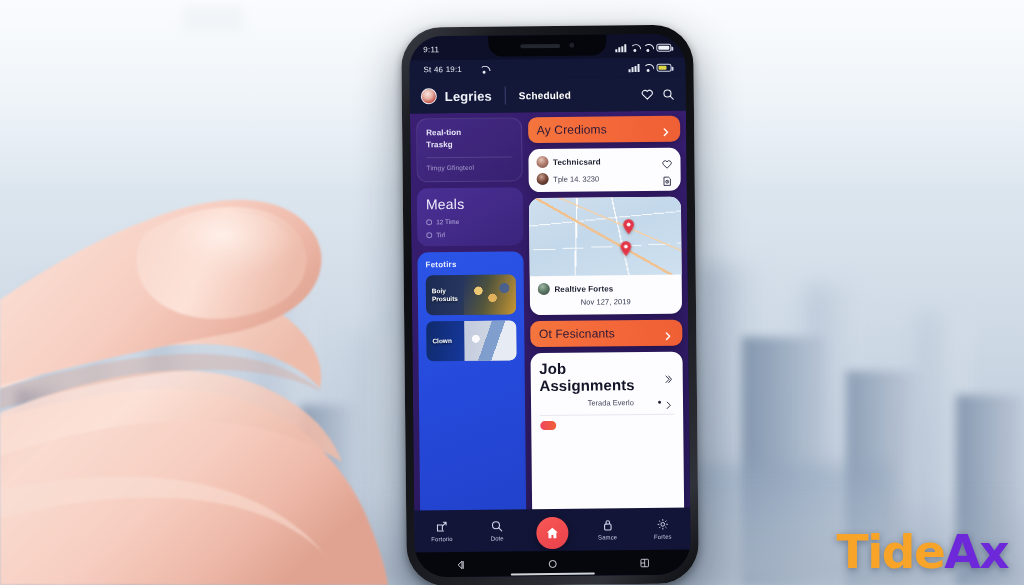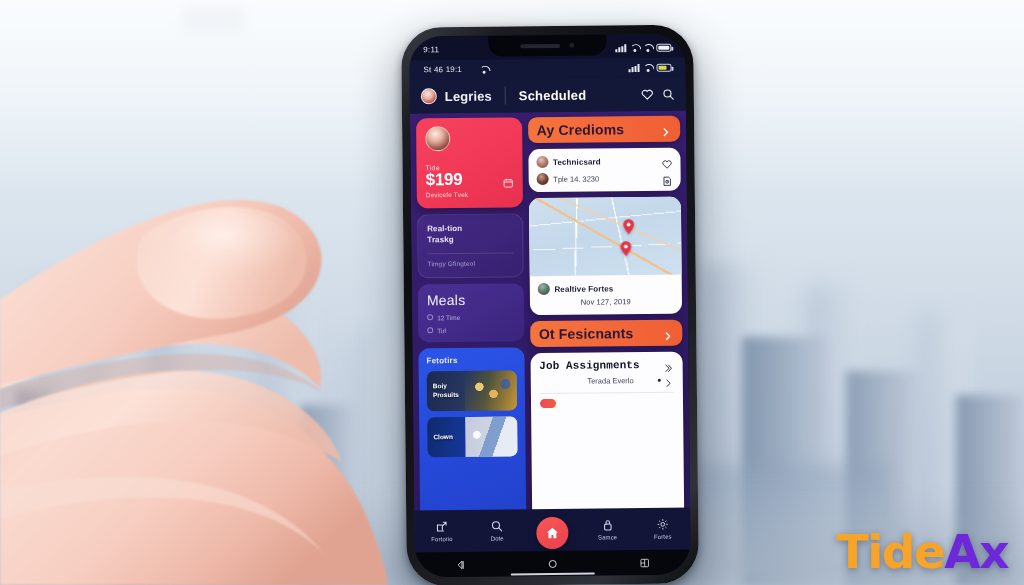--- a/index.html
+++ b/index.html
@@ -110,21 +110,21 @@
     height:34px; background:#141838;
     display:flex; align-items:center; padding:0 11px; gap:8px;
   }
   .hdr-avatar {
     width:16px; height:16px; border-radius:50%;
     background:radial-gradient(circle at 42% 34%,#f6e3dd 0%,#e8b3a6 38%,#c4554f 72%,#8d3b3a 100%);
     border:1.2px solid #f0f2f8; flex:none;
   }
   .hdr-name { font-size:13px; color:#eef1f8; font-weight:600; letter-spacing:.1px; }
   .hdr-div { width:1px; height:18px; background:#3b4270; margin:0 5px; }
-  .hdr-tab { font-size:13px; color:#ffffff; font-weight:700; letter-spacing:.2px; }
+  .hdr-tab { font-size:10px; color:#ffffff; font-weight:700; letter-spacing:.2px; }
   .hdr-sp { flex:1; }
   .icn { width:13px; height:13px; flex:none; }
   .icn svg { width:100%; height:100%; display:block; }
 
   
   .content {
     position:absolute; left:0; right:0; top:77px; bottom:46px;
     background:linear-gradient(160deg,#3a1f72 0%,#341c6b 35%,#2d1a62 70%,#27195a 100%);
     display:flex; gap:6px; padding:5px 6px 0 6px;
     overflow:hidden;
@@ -199,21 +199,21 @@
       linear-gradient(110deg,rgba(205,212,226,.95) 0 42%,rgba(120,154,205,.9) 42% 62%,rgba(232,236,244,.95) 62%);
   }
 
   
   .btn-pill {
     background:linear-gradient(95deg,#f4753d 0%,#f4693a 45%,#ef5f35 100%);
     border-radius:9px; height:26px;
     display:flex; align-items:center; padding:0 9px;
     box-shadow:0 2px 7px rgba(0,0,0,.26);
   }
-  .btn-pill .lbl { font-size:14px; color:#2a1736; font-weight:700; letter-spacing:.15px; }
+  .btn-pill .lbl { font-size:12px; color:#2a1736; font-weight:400; letter-spacing:.15px; }
   .btn-pill .sp { flex:1; }
   .chev { width:11px; height:11px; color:#fff; }
 
   
   .card-white {
     background:#fdfdff; border-radius:11px; padding:7px 8px;
     box-shadow:0 2px 8px rgba(0,0,0,.22);
   }
   .wrow { display:flex; align-items:center; gap:5px; }
   .wrow + .wrow { margin-top:5px; }
@@ -255,21 +255,21 @@
   }
   .mf-title { font-size:8px; font-weight:700; color:#1b1c2e; letter-spacing:.1px; }
   .mf-date { font-size:7.5px; color:#2e3046; text-align:center; margin-top:3px; letter-spacing:.1px; }
 
   
   .card-job {
     background:#fdfdff; border-radius:11px 11px 0 0; padding:7px 9px 4px;
     box-shadow:0 2px 9px rgba(0,0,0,.22); flex:1;
   }
   .jrow { display:flex; align-items:center; }
-  .jtitle { font-size:11px; font-weight:700; color:#131428; letter-spacing:.1px;font-family:Liberation Mono, monospace; }
+  .jtitle { font-size:15px; font-weight:700; color:#131428; letter-spacing:.1px; }
   .jsub { font-size:7.5px; color:#42445c;margin-left:48px; }
   .jrule { height:1px; background:#e6e8f0; margin:6px 0 5px; }
   .jicn { width:11px; height:11px; color:#1d1f33; flex:none; }
   .jdot { width:3px; height:3px; border-radius:50%; background:#1d1f33; margin-right:2px; }
   .jbubble {
     width:16px; height:9px; border-radius:5px;
     background:linear-gradient(90deg,#f0465f,#ef5f35); margin-top:3px;
   }
 
   
@@ -406,32 +406,20 @@
           <circle cx="10.5" cy="10.5" r="6.5"></circle>
             <path d="M15.5 15.5 21 21"></path>
         </svg>
       </span>
     </div>
 
     <div class="content">
 
       <div class="col-l">
 
-        <div class="card-price">
-          <div class="pc-avatar"></div>
-          <div class="pc-label">Tide</div>
-          <div class="pc-price">$199</div>
-          <div class="pc-sub">Devicefe Tvek</div>
-          <span class="pc-badge">
-            <svg viewBox="0 0 24 24" fill="none" stroke="#ffffff" stroke-width="2">
-              <rect x="3" y="5" width="18" height="16" rx="2.5"></rect>
-                <path d="M3 10h18M8 3v4M16 3v4"></path>
-            </svg>
-          </span>
-        </div>
 
         <div class="card-track">
           <div class="ct-title">Real-tion</div>
           <div class="ct-title">Traskg</div>
           <div class="ct-rule"></div>
           <div class="ct-sub">Timgy Gfingteol</div>
         </div>
 
         <div class="card-media">
           <div class="cm-title">Meals</div>

